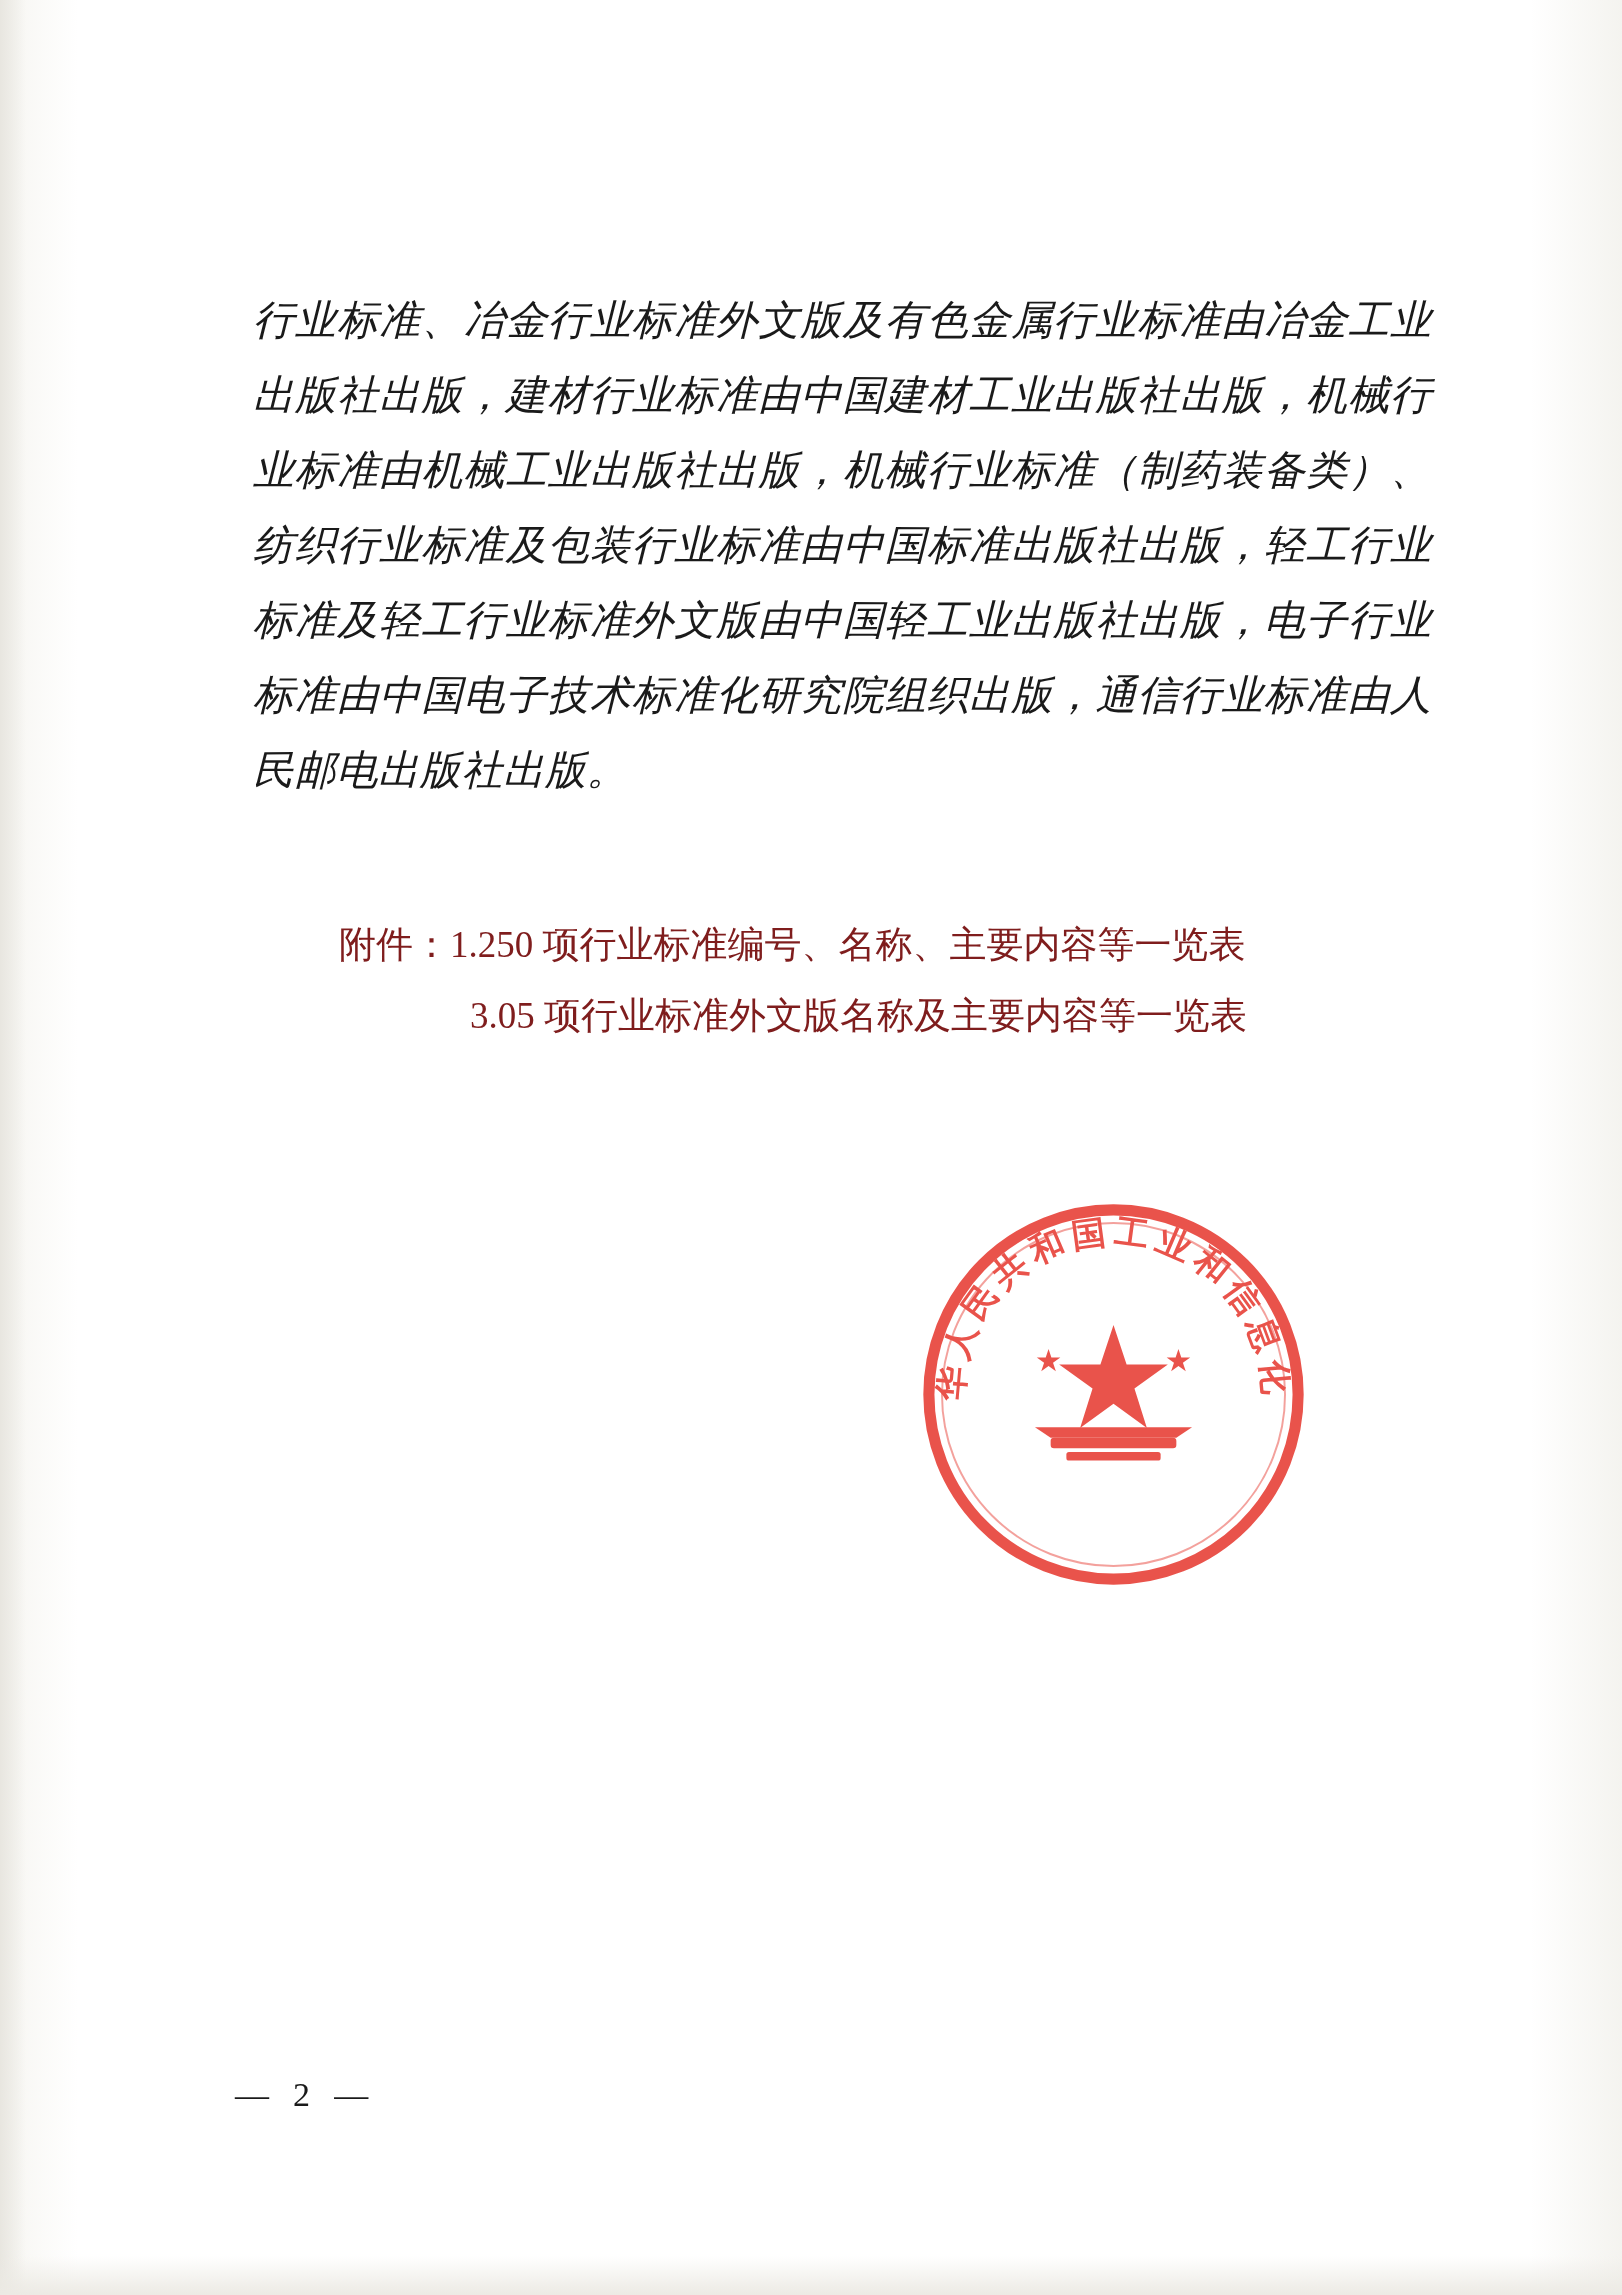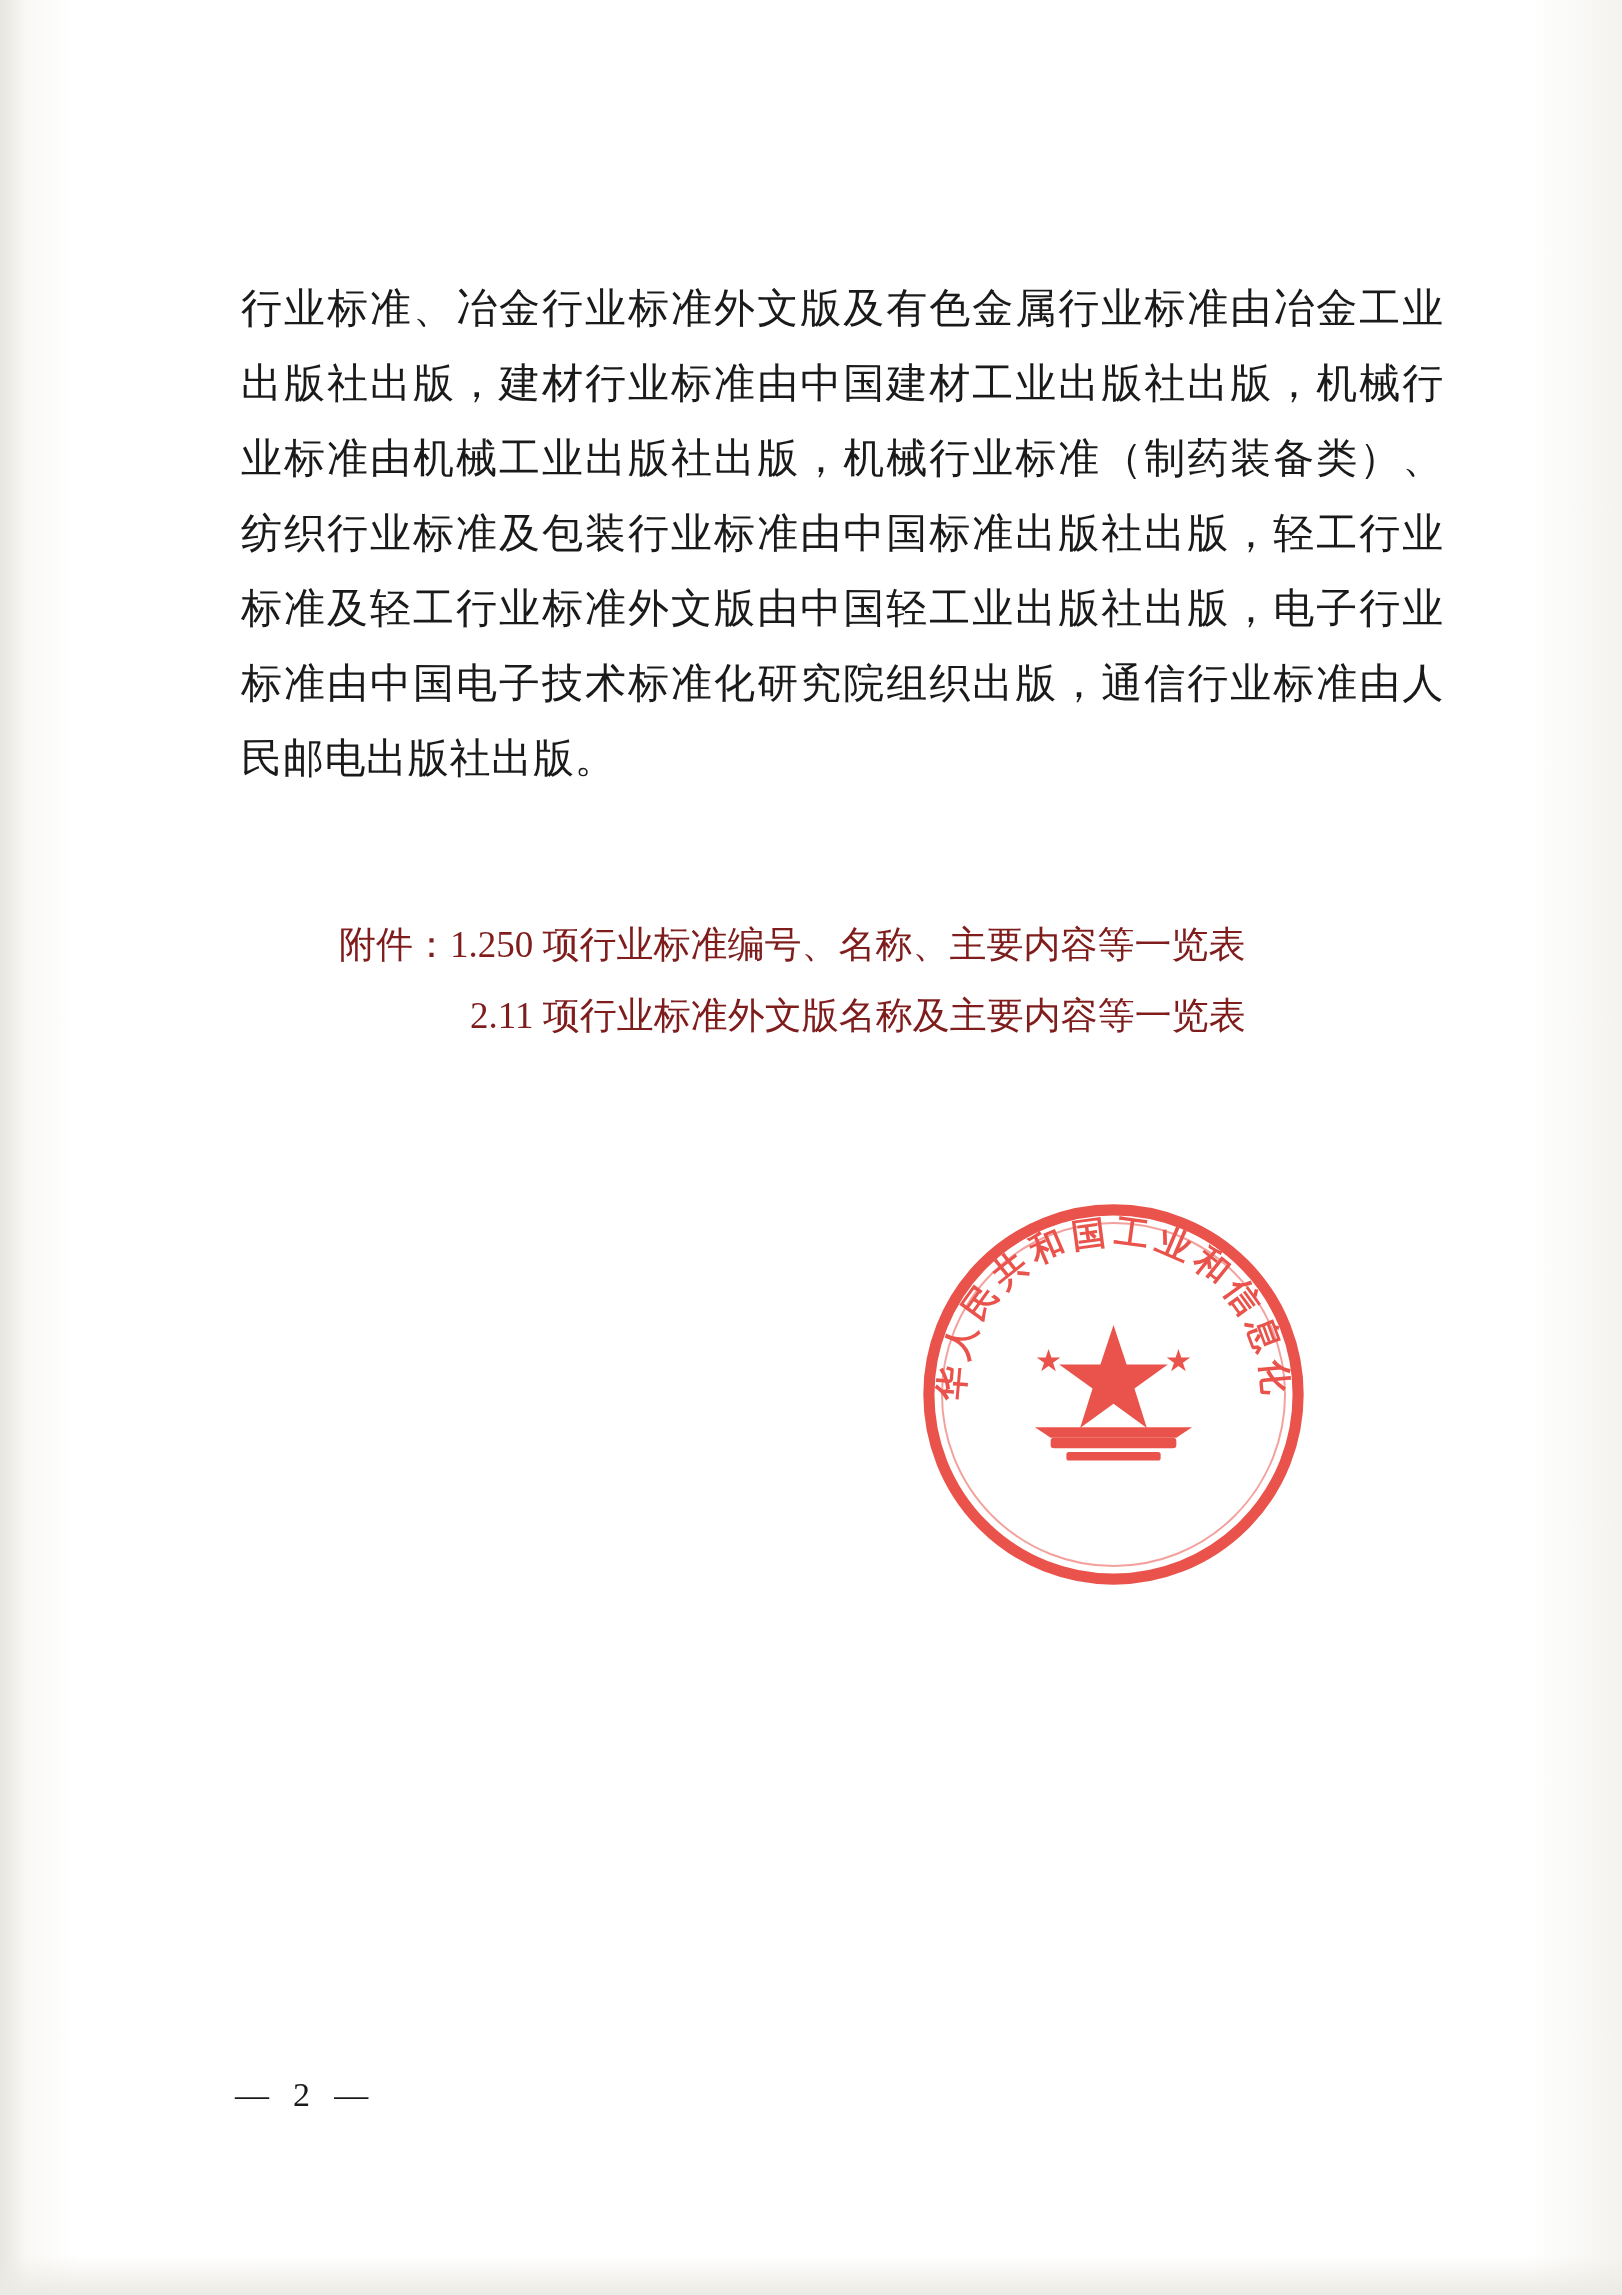--- a/index.html
+++ b/index.html
@@ -31,21 +31,22 @@
     top: 271px;
     width: 1203px;
     font-size: 41px;
     line-height: 75px;
     letter-spacing: 0.7px;
     color: #1a1a1a;
     text-align: justify;
     text-justify: inter-ideograph;
   }
   .body-text p {
-    margin: 0;
+    margin: 12px;
+    font-style: italic;
   }
   .attachments {
     position: absolute;
     left: 254px;
     top: 909px;
     width: 1203px;
     font-size: 37px;
     line-height: 71px;
     color: #7f1d1d;
   }
@@ -125,21 +126,21 @@
   <div class="paper-tint"></div>
   <div class="edge-shadow-left"></div>
   <div class="edge-shadow-bottom"></div>
 
   <div class="body-text">
     <p>行业标准、冶金行业标准外文版及有色金属行业标准由冶金工业出版社出版，建材行业标准由中国建材工业出版社出版，机械行业标准由机械工业出版社出版，机械行业标准（制药装备类）、纺织行业标准及包装行业标准由中国标准出版社出版，轻工行业标准及轻工行业标准外文版由中国轻工业出版社出版，电子行业标准由中国电子技术标准化研究院组织出版，通信行业标准由人民邮电出版社出版。</p>
   </div>
 
   <div class="attachments">
     <div class="line1">附件：1.250 项行业标准编号、名称、主要内容等一览表</div>
-    <div class="line2">2.11 项行业标准外文版名称及主要内容等一览表</div>
+    <div class="line2">3.05 项行业标准外文版名称及主要内容等一览表</div>
   </div>
 
   <div class="seal">
     <svg width="419" height="419" viewBox="0 0 640 640" xmlns="http://www.w3.org/2000/svg">
       <defs>
         <path id="sealArc" d="M 320,320 m -248,0 a 248,248 0 1,1 496,0 a 248,248 0 1,1 -496,0"></path>
         <path id="sealArcText" d="M 90,320 a 230,230 0 1,1 460,0"></path>
       </defs>
       <circle cx="320" cy="320" r="282" fill="none" stroke="#e8453c" stroke-width="17"></circle>
       <circle cx="320" cy="320" r="262" fill="none" stroke="#e8453c" stroke-width="3" opacity="0.55"></circle>

